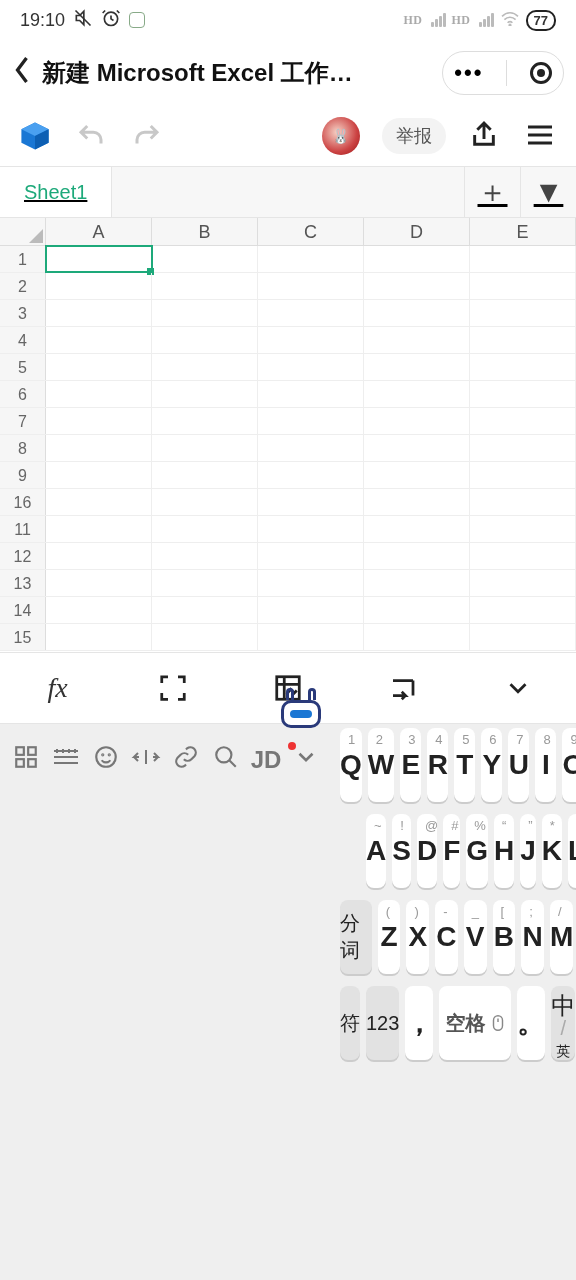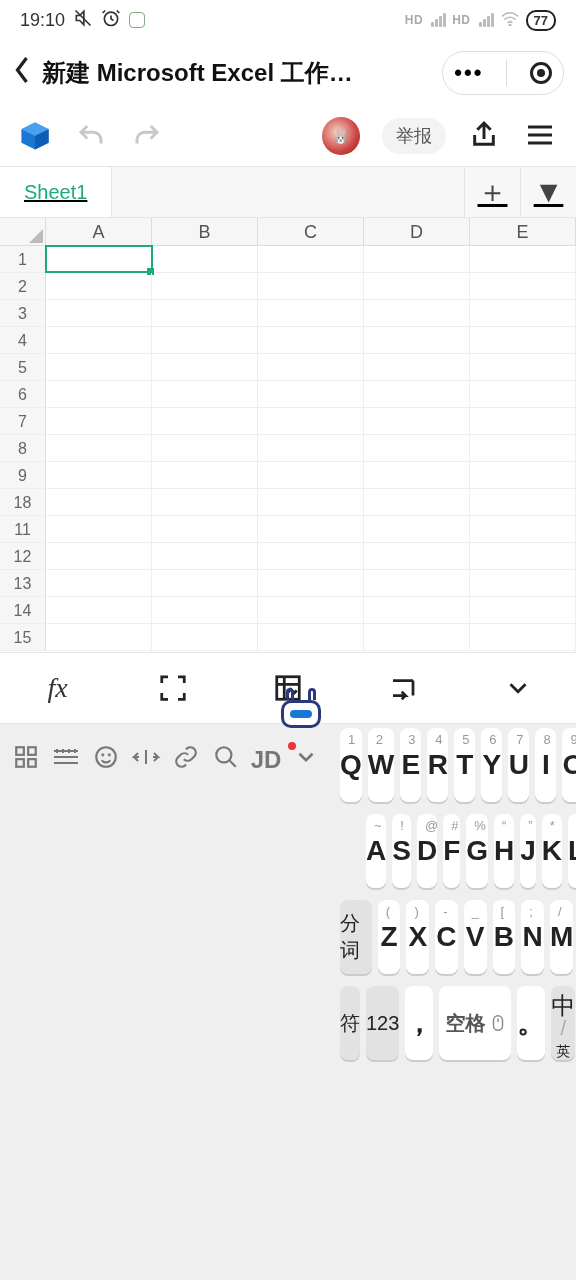--- a/index.html
+++ b/index.html
@@ -2,21 +2,21 @@
 <html><head>
 <meta charset="utf-8">
 <style>
 * { margin: 0; padding: 0; box-sizing: border-box; font-family: -apple-system, "Helvetica Neue", Arial, sans-serif; }
 html, body { width: 576px; height: 1280px; background: #fff; overflow: hidden; }
 
 
 .status-bar { height: 40px; display: flex; align-items: center; justify-content: space-between; padding: 0 20px; font-size: 18px; color: #333; }
 .status-left { display: flex; align-items: center; gap: 8px; font-weight: 500; }
 .status-right { display: flex; align-items: center; gap: 6px; }
-.hd-pill { font-size: 12px; color: #aaa; font-weight: 600; letter-spacing: 0.5px; }
+.hd-pill { font-size: 12px; color: #aaa; font-weight: 600; letter-spacing: 0.5px; font-family: Liberation Serif, serif; }
 .signal-bars { display: inline-flex; align-items: flex-end; gap: 1px; margin-left: 2px; }
 .signal-bars span { width: 3px; background: #bbb; border-radius: 1px; }
 .signal-bars span:nth-child(1){height:5px} .signal-bars span:nth-child(2){height:8px}
 .signal-bars span:nth-child(3){height:11px} .signal-bars span:nth-child(4){height:14px}
 .wifi { color: #bbb; font-size: 18px; }
 .battery { border: 2px solid #222; border-radius: 10px; padding: 1px 6px; font-size: 13px; font-weight: 600; position: relative; }
 
 
 .title-row { height: 66px; display: flex; align-items: center; padding: 0 12px; gap: 10px; }
 .back-chevron { font-size: 30px; font-weight: 300; color: #222;}
@@ -264,21 +264,21 @@
       </div>
       <div class="row">
         <div class="row-h">9</div>
         <div class="cell"></div>
         <div class="cell"></div>
         <div class="cell"></div>
         <div class="cell"></div>
         <div class="cell"></div>
       </div>
       <div class="row">
-        <div class="row-h">18</div>
+        <div class="row-h">16</div>
         <div class="cell"></div>
         <div class="cell"></div>
         <div class="cell"></div>
         <div class="cell"></div>
         <div class="cell"></div>
       </div>
       <div class="row">
         <div class="row-h">11</div>
         <div class="cell"></div>
         <div class="cell"></div>

